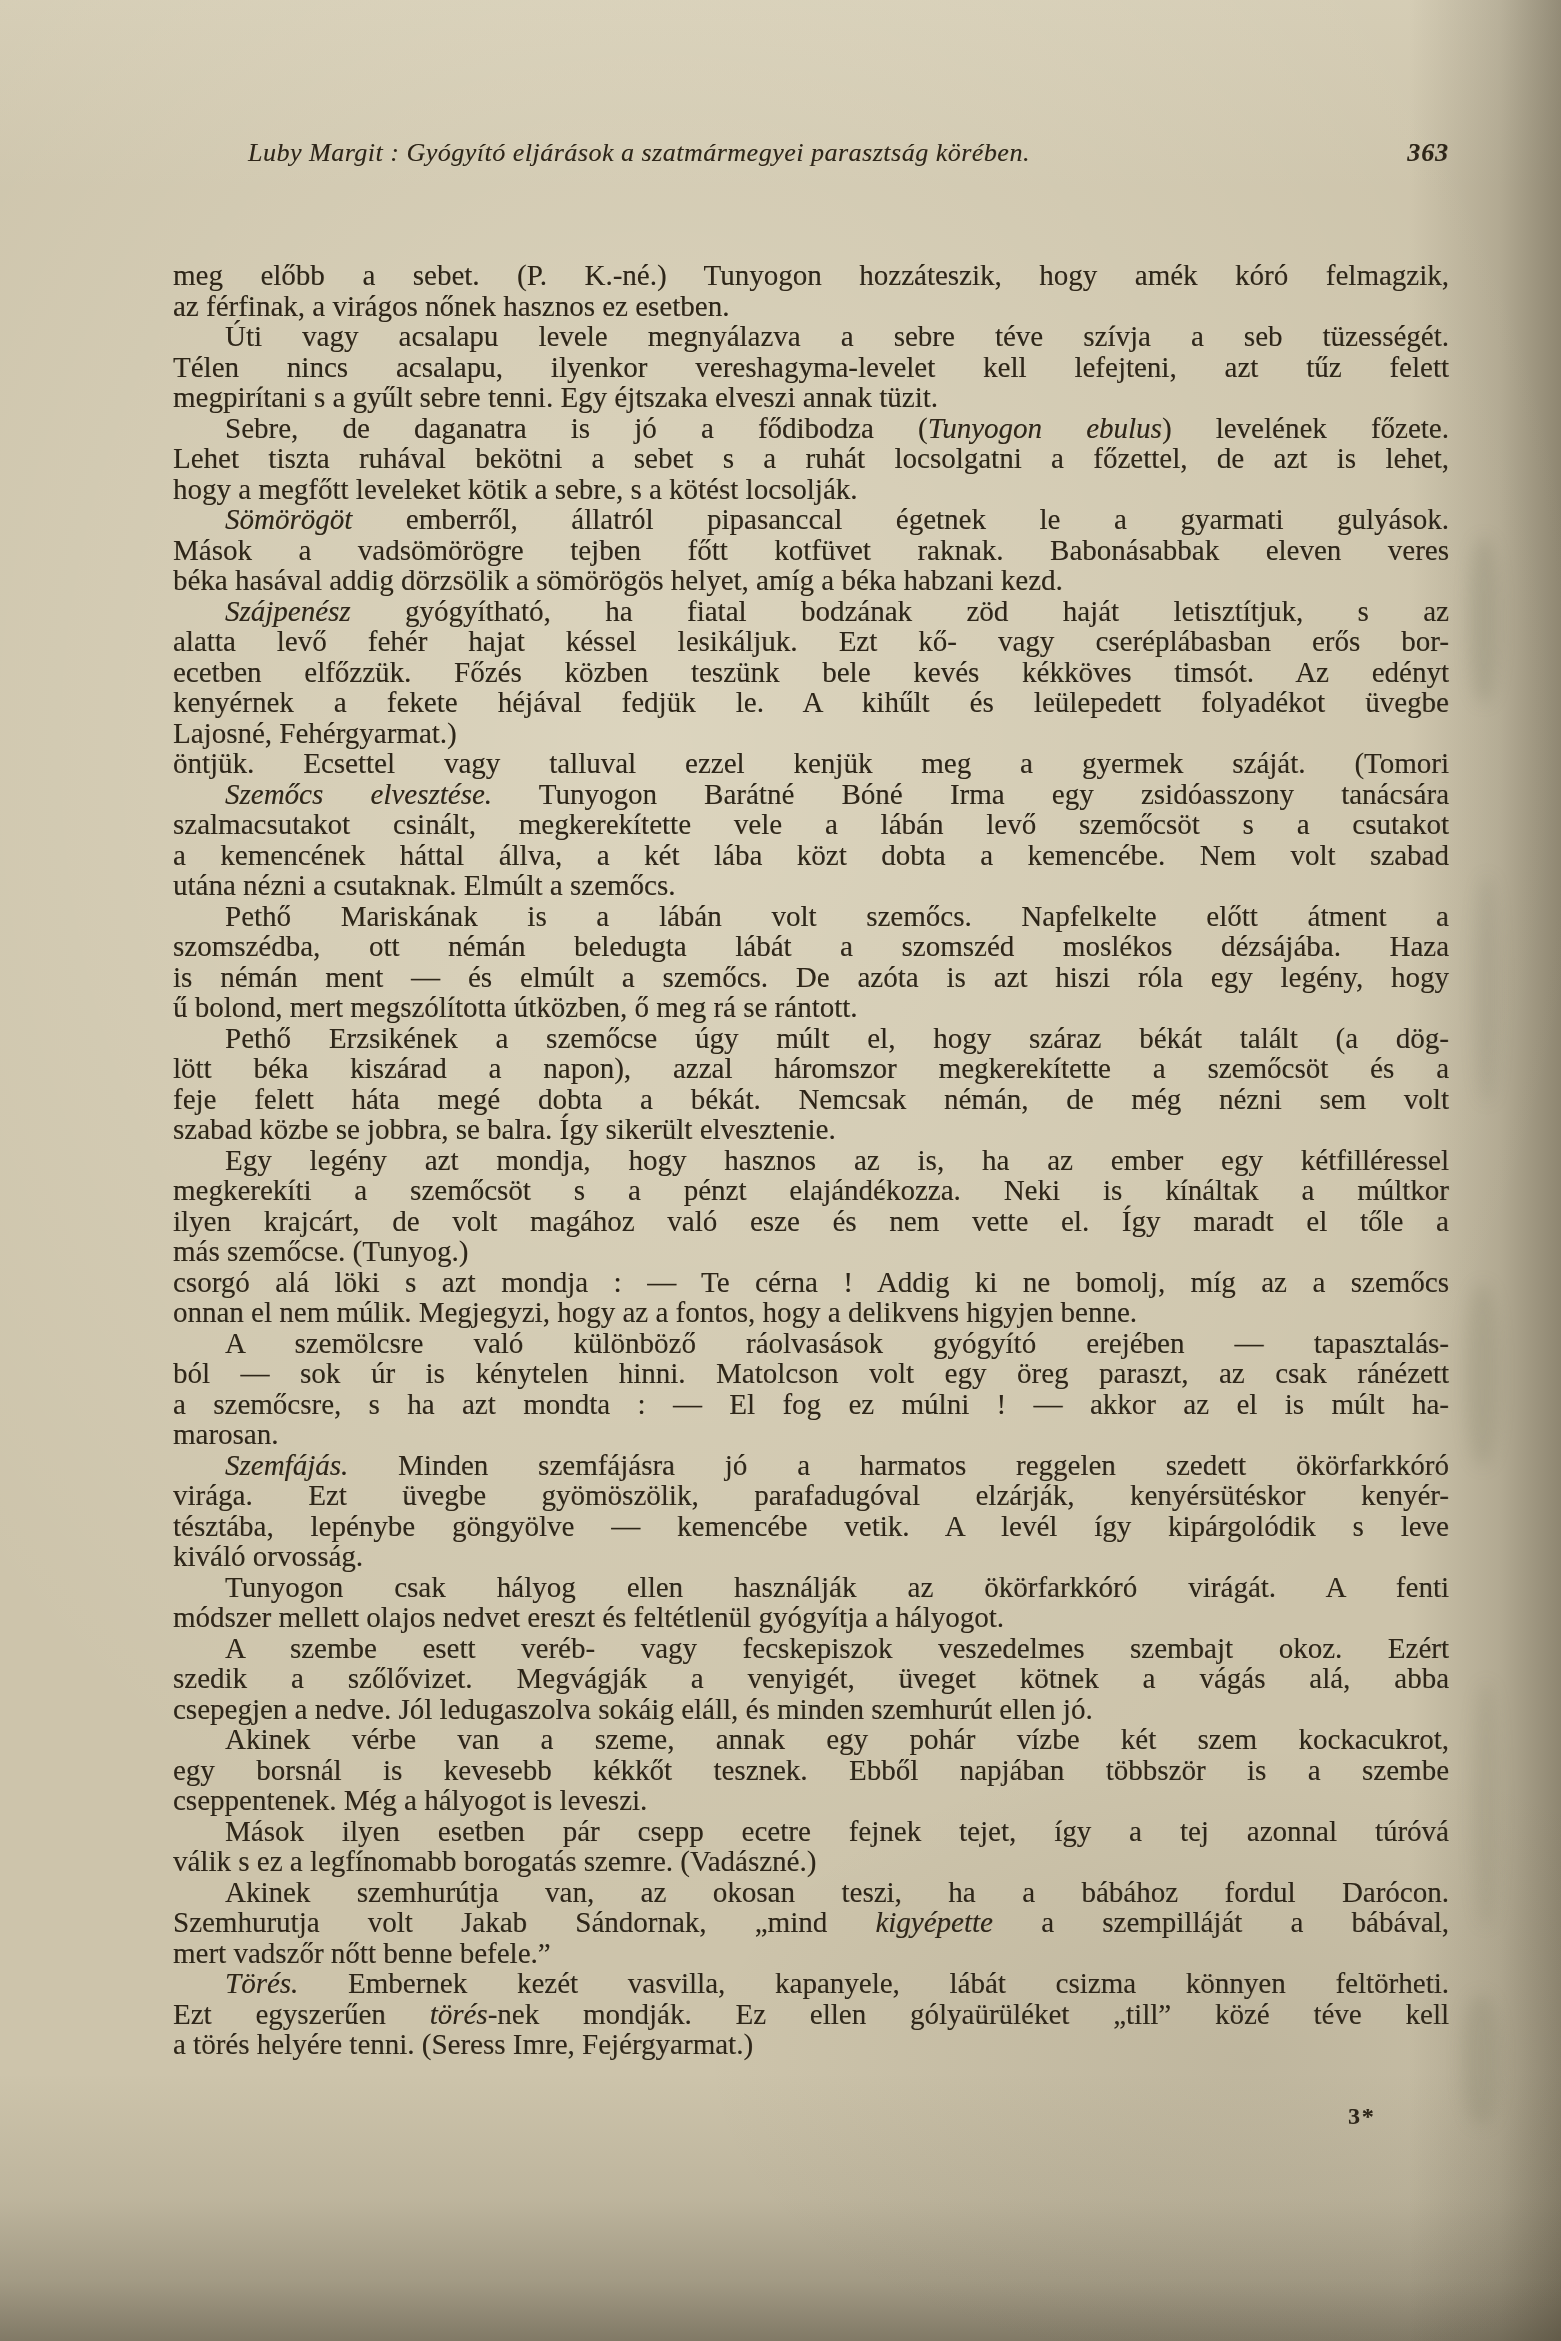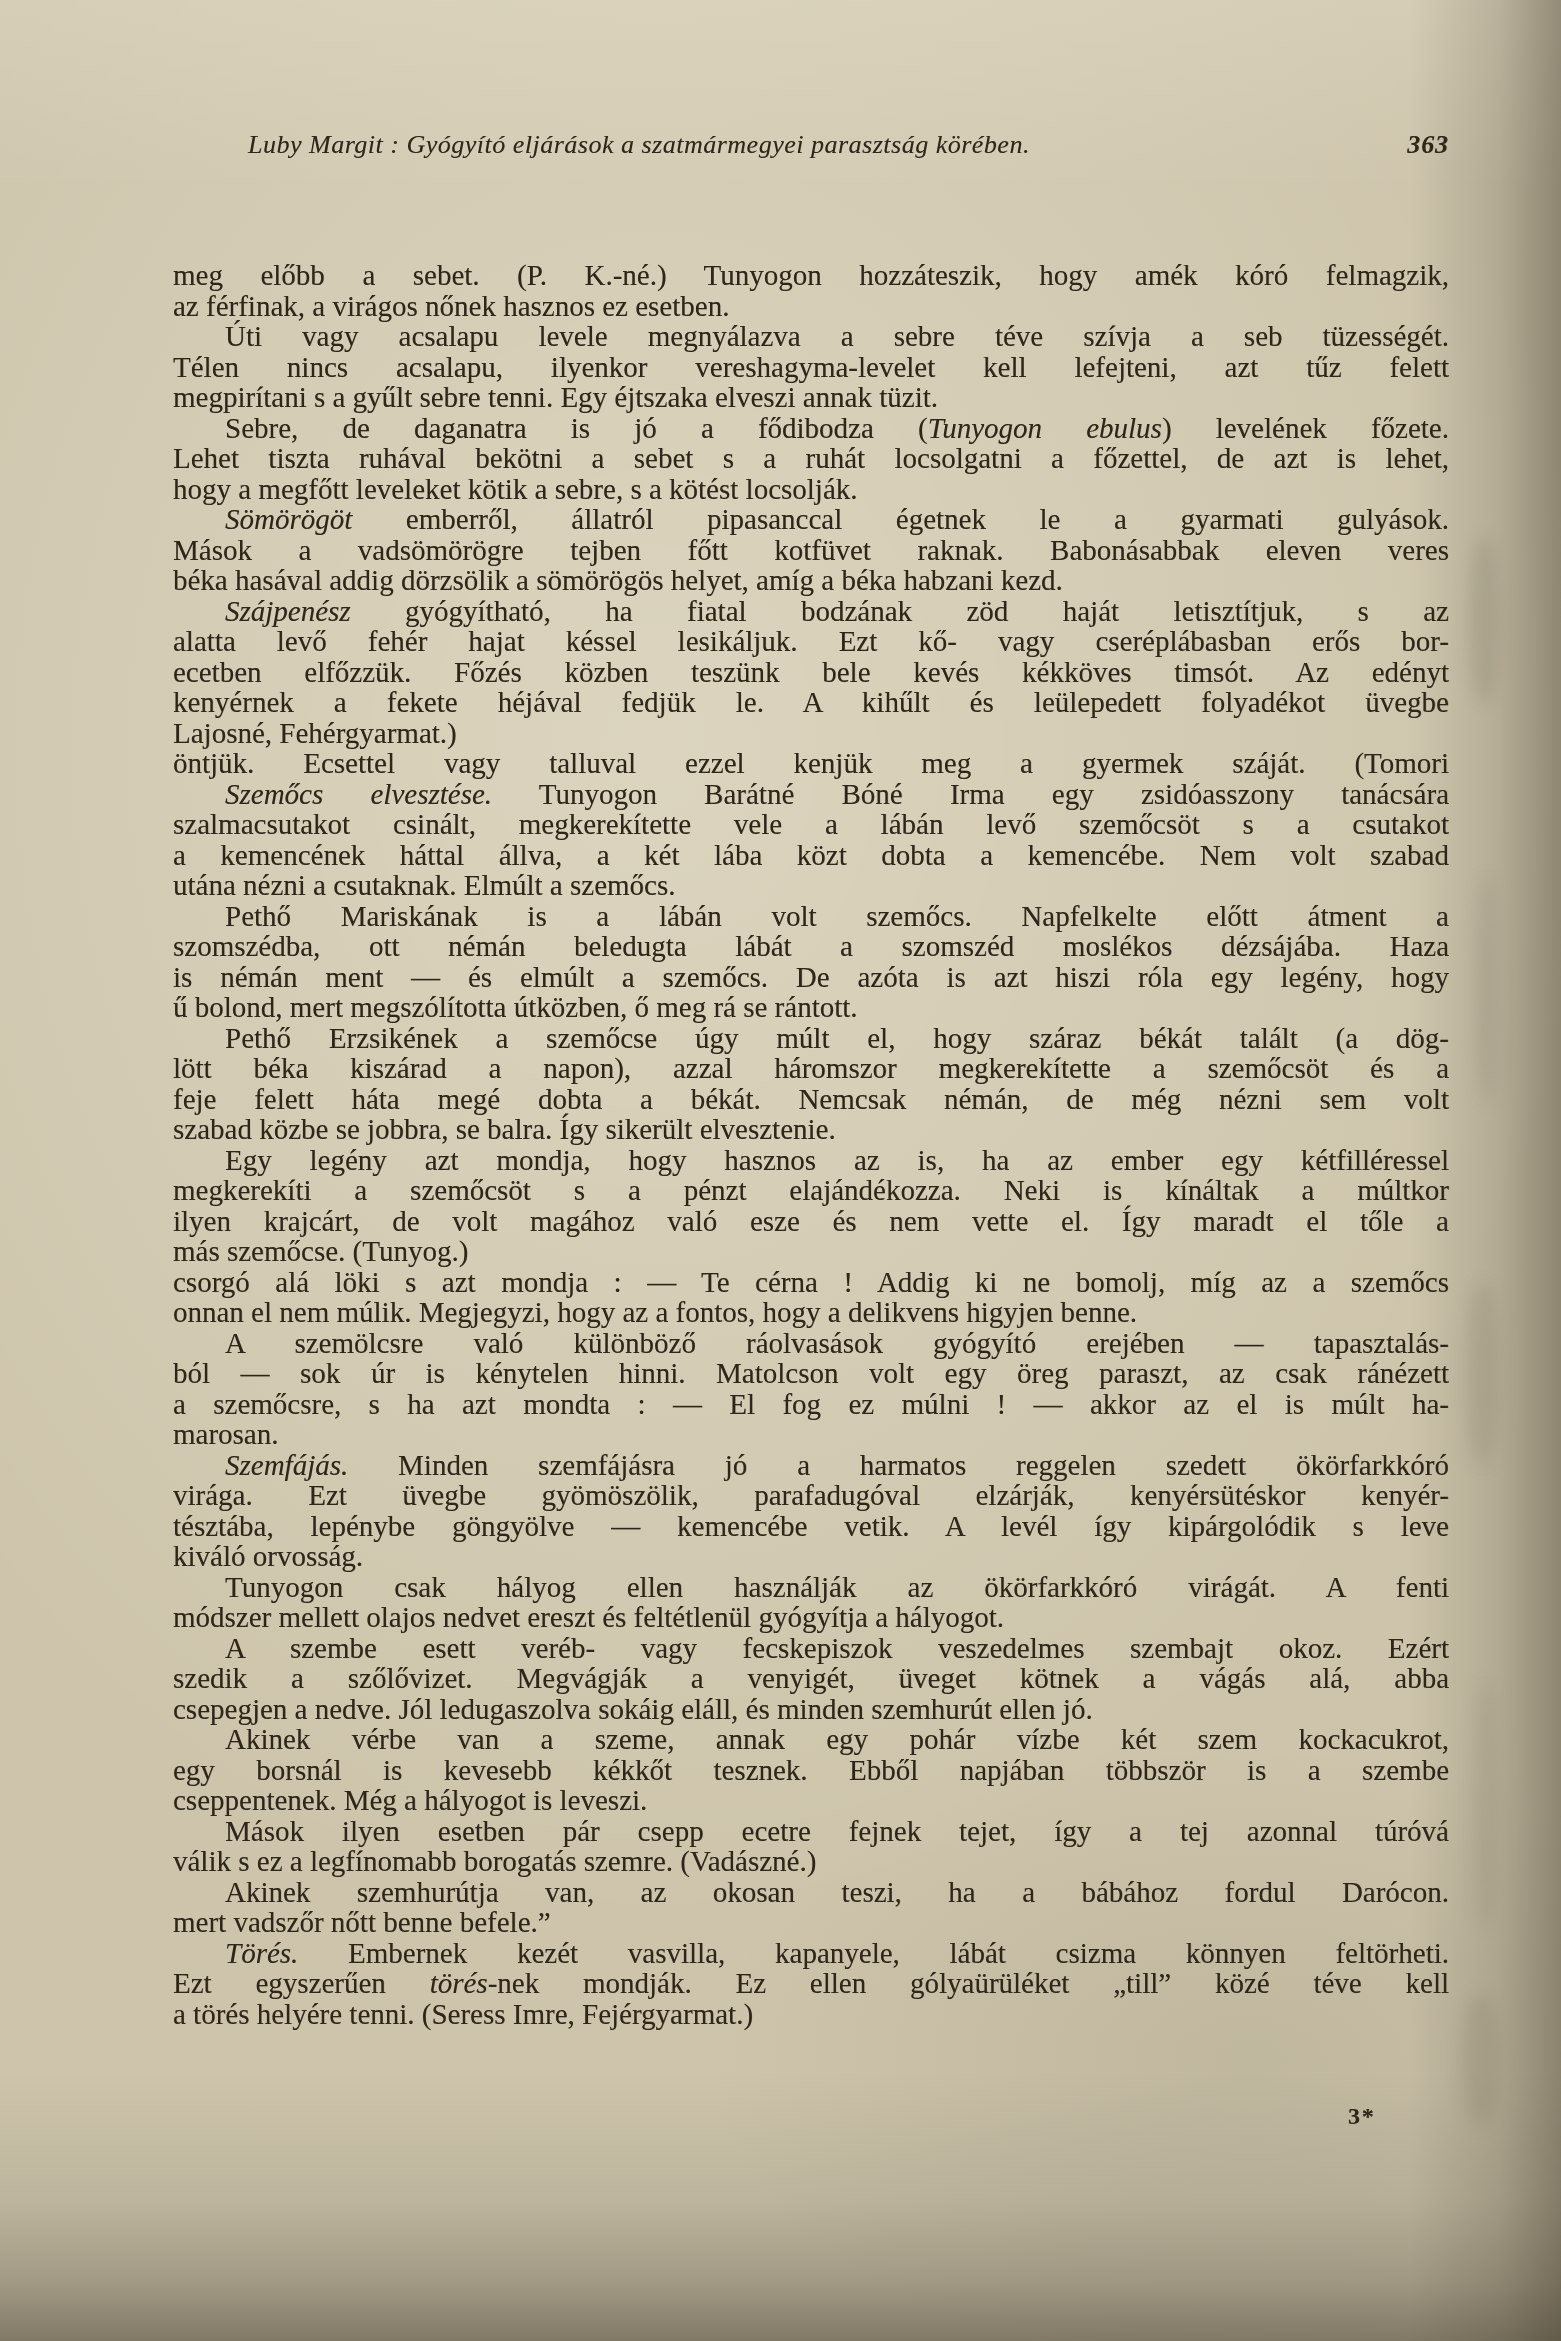--- a/index.html
+++ b/index.html
@@ -13,21 +13,21 @@
     position: absolute; inset: 0;
     background:
       radial-gradient(ellipse 1301px 1648px at 42% 32%, rgba(255,251,235,0.30), rgba(255,251,235,0) 72%),
       radial-gradient(ellipse 781px 451px at 80% 88%, rgba(70,62,44,0.10), rgba(70,62,44,0) 70%),
       linear-gradient(to left, rgba(56,49,33,0.42), rgba(56,49,33,0.18) 61px, rgba(56,49,33,0) 152px),
       linear-gradient(to top, rgba(52,46,32,0.50), rgba(52,46,32,0.28) 61px, rgba(52,46,32,0.10) 143px, rgba(52,46,32,0) 269px),
       linear-gradient(to bottom, rgba(250,246,228,0.18), rgba(250,246,228,0) 191px),
       var(--paper, #cdc4ab);
   }
   .header {
-    position: absolute; left: 173px; top: 130px; width: 1276px;
+    position: absolute; left: 173px; top: 138px; width: 1276px;
     display: flex; align-items: flex-start;
     color: var(--ink, #2e2619);
   }
   .htitle {
     font-style: italic; font-size: 26px; letter-spacing: 0.5px;
     margin-left: 75px;
     text-shadow: 0.3px 0.3px 0.5px rgba(46,38,25,0.35);
   }
   .hnum {
     font-size: 26px; margin-left: auto; letter-spacing: 0.9px; font-weight: 600;
@@ -119,20 +119,21 @@
       <div class="line last">módszer mellett olajos nedvet ereszt és feltétlenül gyógyítja a hályogot.</div>
       <div class="line first">A szembe esett veréb- vagy fecskepiszok veszedelmes szembajt okoz. Ezért</div>
       <div class="line">szedik a szőlővizet. Megvágják a venyigét, üveget kötnek a vágás alá, abba</div>
       <div class="line last">csepegjen a nedve. Jól ledugaszolva sokáig eláll, és minden szemhurút ellen jó.</div>
       <div class="line first">Akinek vérbe van a szeme, annak egy pohár vízbe két szem kockacukrot,</div>
       <div class="line">egy borsnál is kevesebb kékkőt tesznek. Ebből napjában többször is a szembe</div>
       <div class="line last">cseppentenek. Még a hályogot is leveszi.</div>
       <div class="line first">Mások ilyen esetben pár csepp ecetre fejnek tejet, így a tej azonnal túróvá</div>
       <div class="line last">válik s ez a legfínomabb borogatás szemre. (Vadászné.)</div>
       <div class="line first">Akinek szemhurútja van, az okosan teszi, ha a bábához fordul Darócon.</div>
+      <div class="line">Szemhurutja volt Jakab Sándornak, „mind <em>kigyépette</em> a szempilláját a bábával,</div>
       <div class="line last">mert vadszőr nőtt benne befele.”</div>
       <div class="line first"><em>Törés.</em> Embernek kezét vasvilla, kapanyele, lábát csizma könnyen feltörheti.</div>
       <div class="line">Ezt egyszerűen <em>törés</em>-nek mondják. Ez ellen gólyaürüléket „till” közé téve kell</div>
       <div class="line last">a törés helyére tenni. (Seress Imre, Fejérgyarmat.)</div>
     </div>
 
   <div class="sig">3*</div>
 
   <div class="artifact a1"></div>
   <div class="artifact a2"></div>

